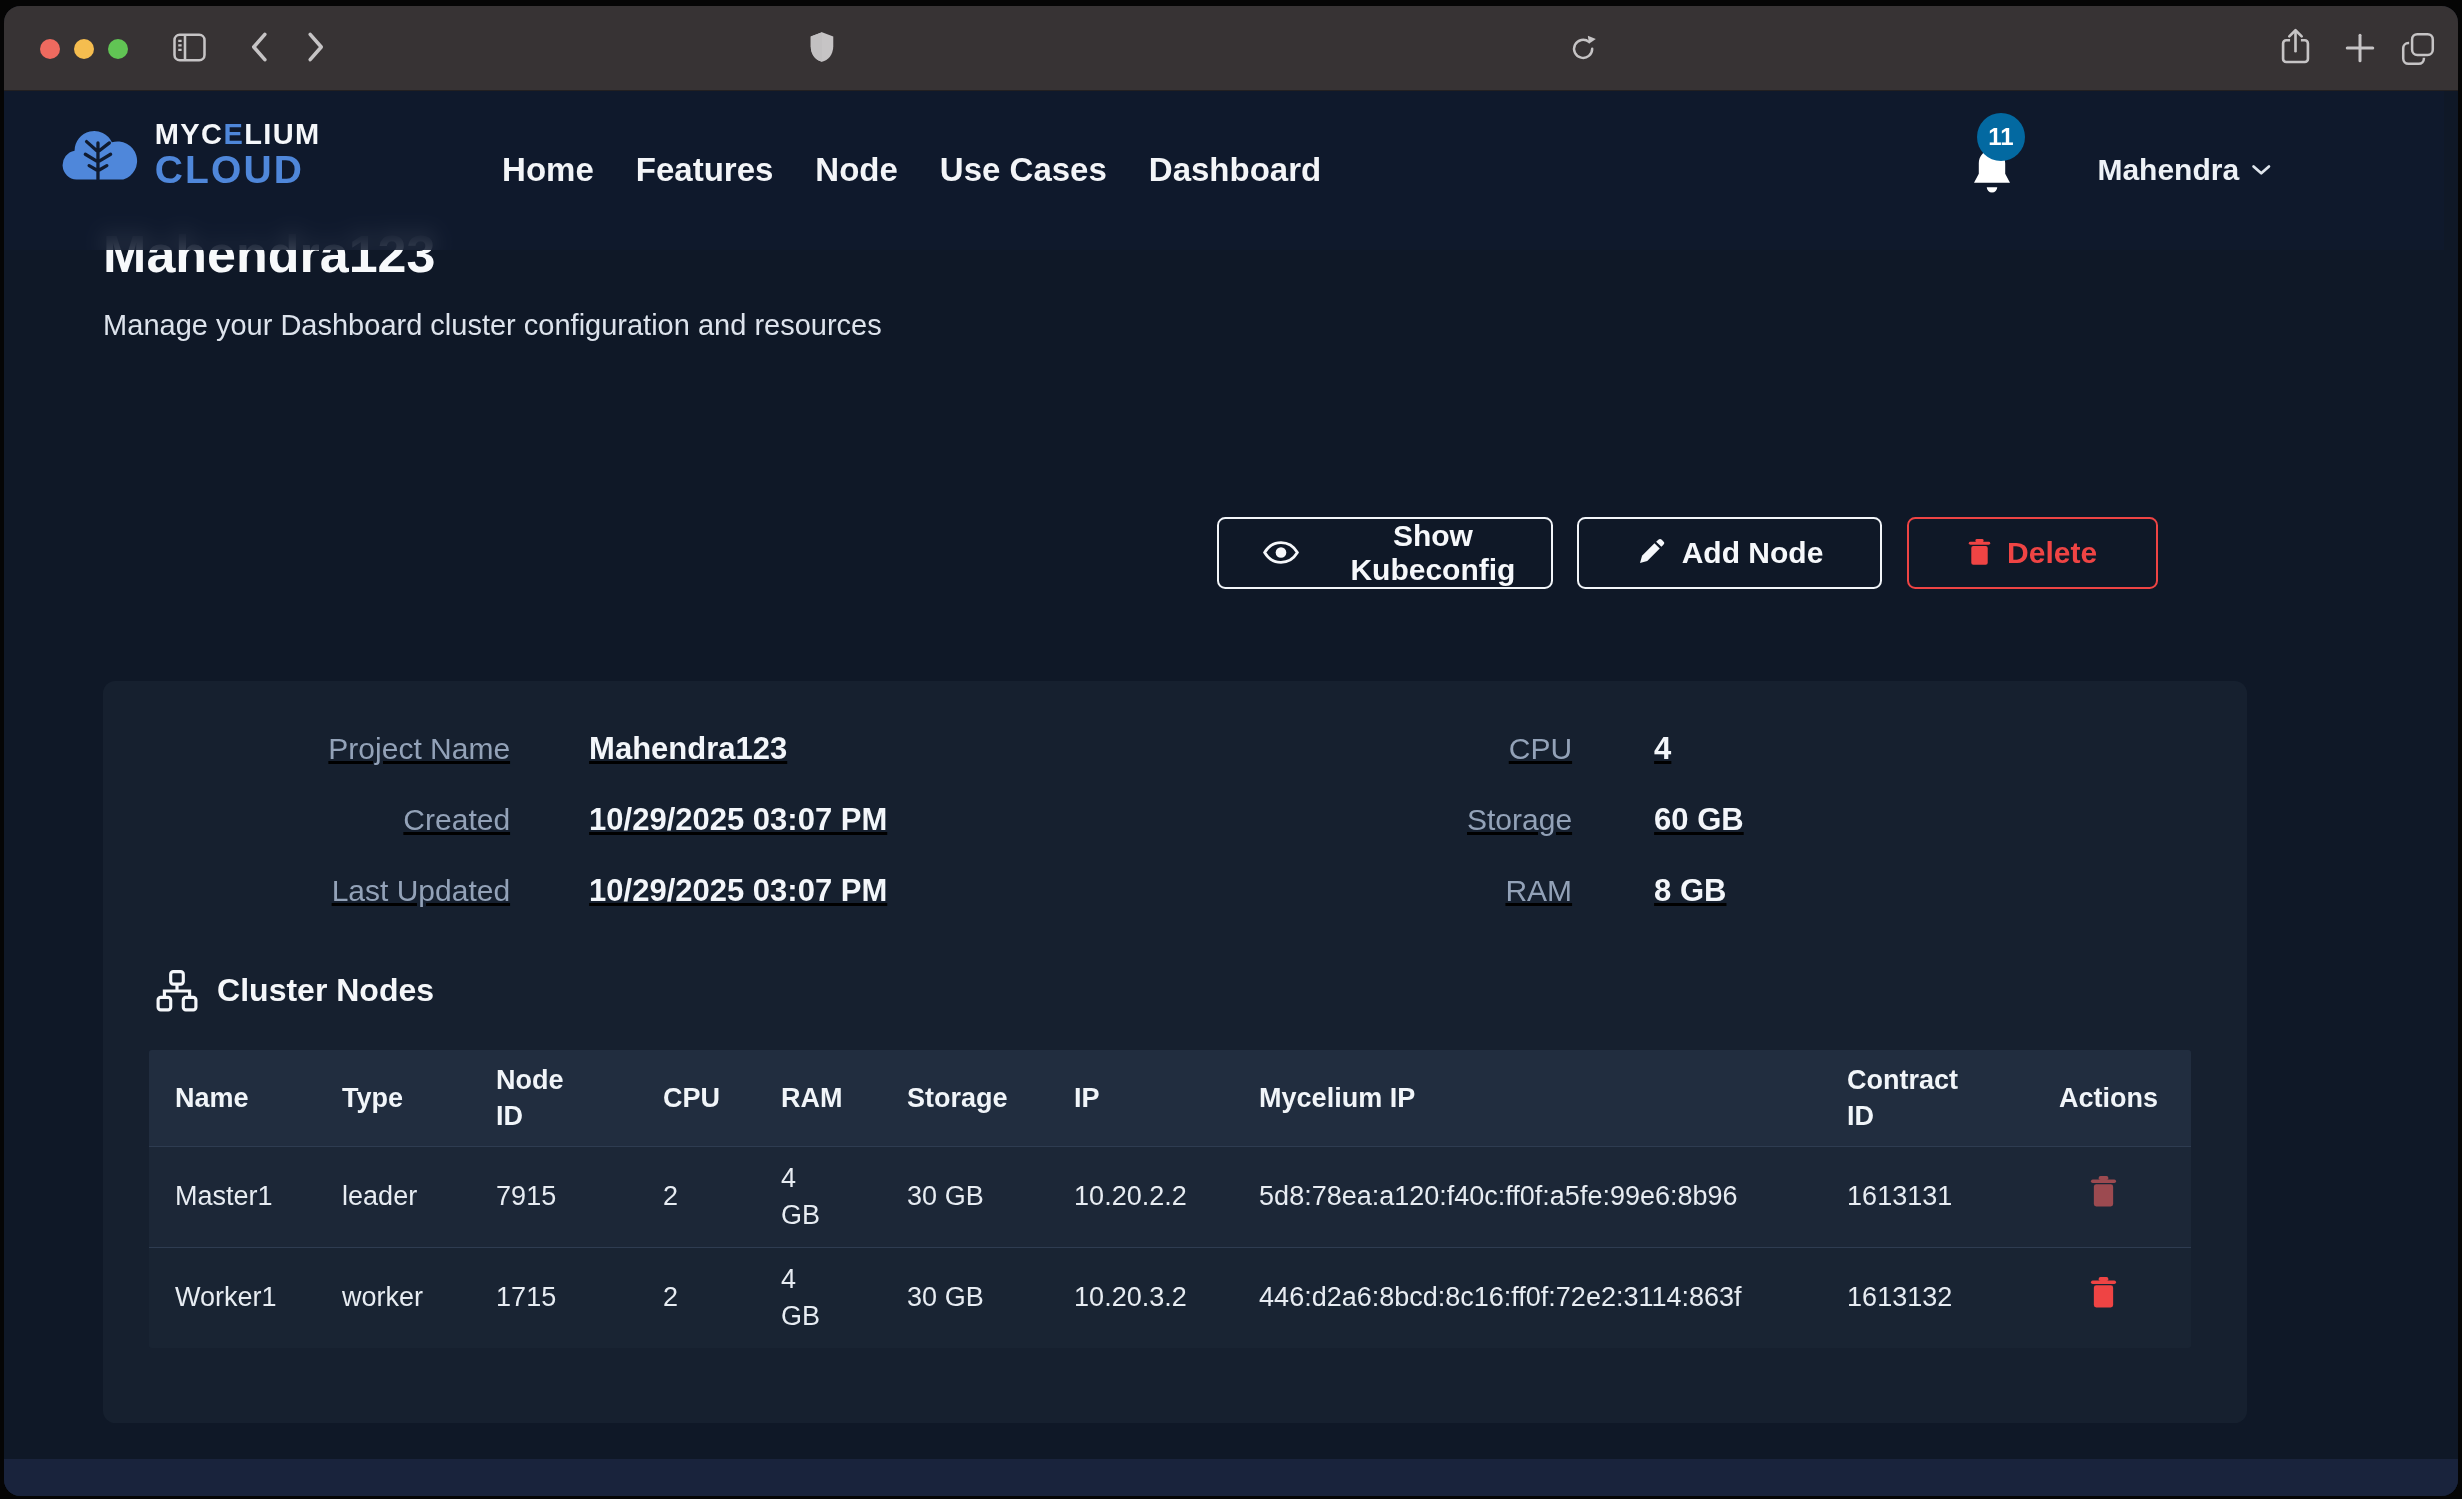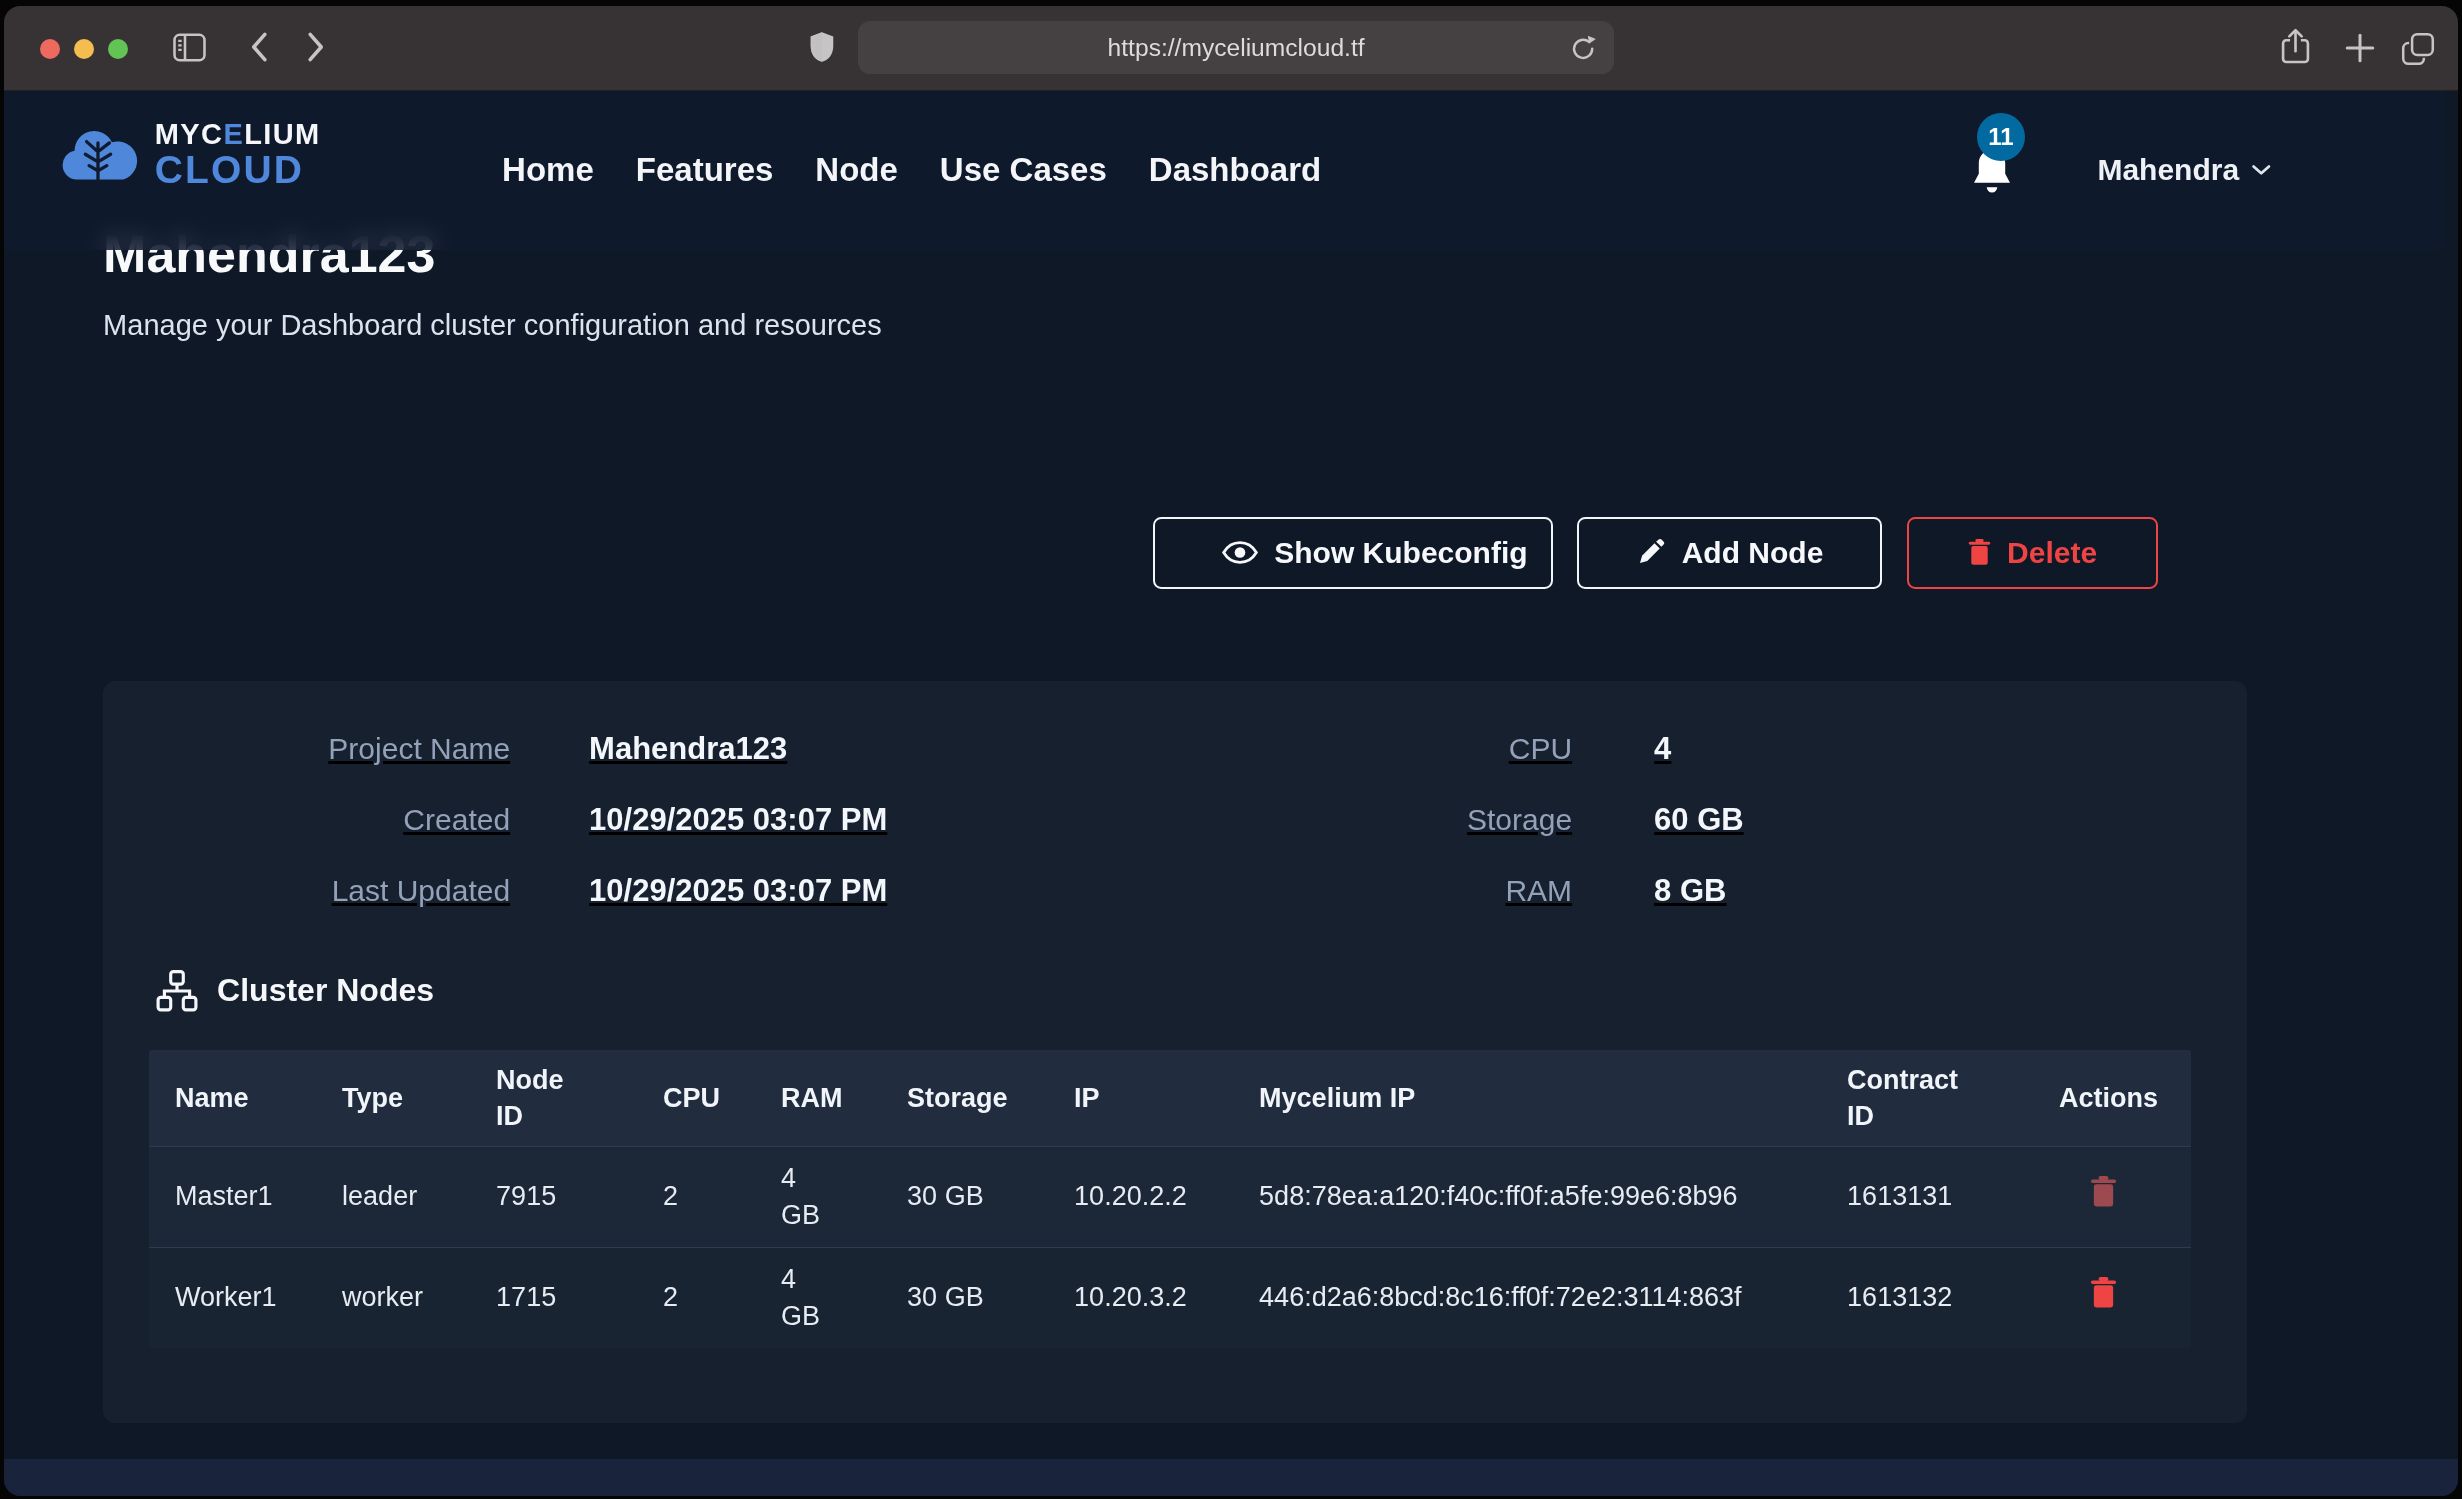--- a/index.html
+++ b/index.html
@@ -50,21 +50,21 @@
   
   .content { position:relative; z-index:1; padding:135px 215px 0 99px; }
   .page-title { font-size:52px; line-height:57px; font-weight:bold; color:#f7f9fb; }
   .page-subtitle { margin-top:26px; font-size:29px; color:#dde3ec; }
 
   .toolbar { margin-top:175px; display:flex; justify-content:flex-end; gap:24.6px; margin-right:85px; }
   .btn { height:72px; display:flex; align-items:center; justify-content:center; gap:16.4px; border-radius:8.2px;
          background:transparent; border:2.1px solid #f2f5f9; color:#f6f8fb; font-family:"Liberation Sans",sans-serif;
          font-size:30px; font-weight:bold; cursor:pointer; }
   .btn svg { flex:none; }
-  .btn-kubeconfig { width:400px;padding-left:44px; }
+  .btn-kubeconfig { width:336px;padding-left:44px; }
   .btn-addnode { width:305px; }
   .btn-delete { width:251px; border-color:#ef4444; color:#ef4444; }
 
   
   .card { margin-top:92px; width:2144px; height:742px; background:#16202f; border-radius:12.3px; position:relative; }
   .info-grid { display:flex; padding-top:48px; }
   .info-col { display:grid; grid-template-columns:auto auto; row-gap:31px; align-content:start;text-decoration:underline; }
   .info-col.left { width:1018px; grid-template-columns:407px auto; }
   .info-col.left .ival { margin-left:79px; }
   .info-col.right { grid-template-columns:451px auto; }
@@ -116,23 +116,20 @@
       <polyline points="20,4 6,20 20,36" fill="none" stroke="currentColor" stroke-width="4.5" stroke-linecap="round" stroke-linejoin="round"></polyline>
     </svg>
     <svg class="cicon icon-fwd" viewBox="0 0 24 40">
       <polyline points="4,4 18,20 4,36" fill="none" stroke="currentColor" stroke-width="4.5" stroke-linecap="round" stroke-linejoin="round"></polyline>
     </svg>
     <svg class="cicon icon-shield" viewBox="0 0 30 38">
       <path d="M15 2 L28 7 V18 C28 28 22 34 15 36 C8 34 2 28 2 18 V7 Z" fill="currentColor"></path>
       <path d="M15 2 L15 36 C8 34 2 28 2 18 V7 Z" fill="#c2c0c1"></path>
     </svg>
 
-    <div class="urlbar">
-      <span>https://myceliumcloud.tf</span>
-    </div>
     <svg class="cicon icon-reload" viewBox="0 0 40 40">
       <path d="M32 21 a12.5 12.5 0 1 1 -4.5 -9.5" fill="none" stroke="currentColor" stroke-width="3.4" stroke-linecap="round"></path>
       <polygon points="26,3 37,7.5 27.5,14" fill="currentColor"></polygon>
     </svg>
 
     <svg class="cicon icon-share" viewBox="0 0 40 48">
       <path d="M13 16 H8 a4 4 0 0 0 -4 4 V40 a4 4 0 0 0 4 4 H32 a4 4 0 0 0 4 -4 V20 a4 4 0 0 0 -4 -4 H27" fill="none" stroke="currentColor" stroke-width="3.4"></path>
       <line x1="20" y1="30" x2="20" y2="4" stroke="currentColor" stroke-width="3.4" stroke-linecap="round"></line>
       <polyline points="12,11 20,3 28,11" fill="none" stroke="currentColor" stroke-width="3.4" stroke-linecap="round" stroke-linejoin="round"></polyline>
     </svg>

